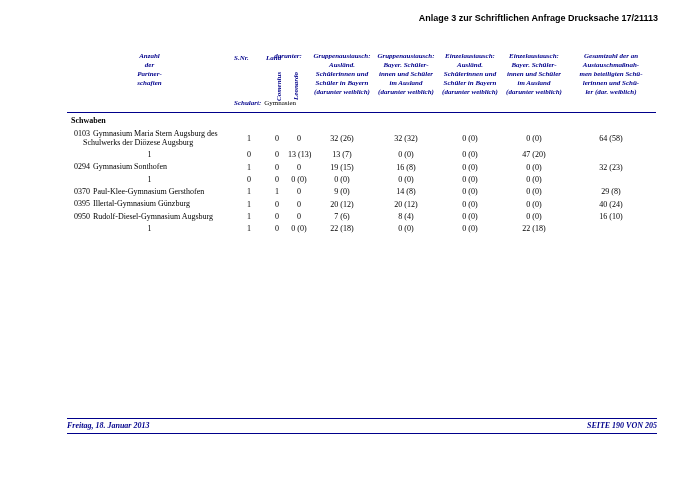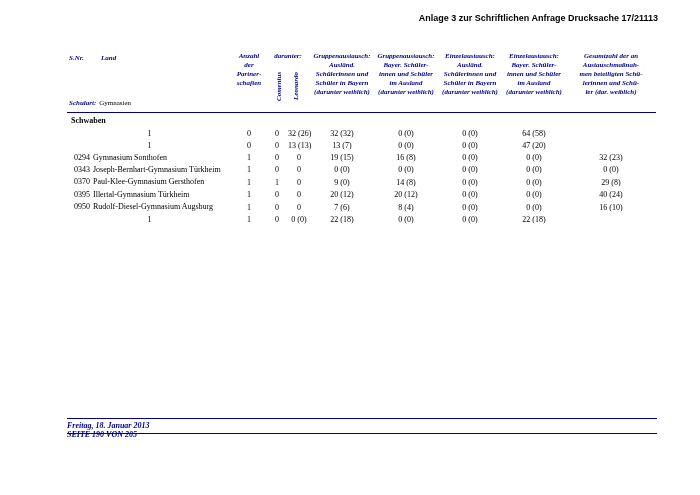--- a/index.html
+++ b/index.html
@@ -46,44 +46,44 @@
   }
   .cell.num { text-align:center; white-space:nowrap; }
   .cell.name { padding-left:16px; text-indent:-9px; line-height:1.18; }
   .code { margin-right:3px; }
   .footer-rule { position:absolute; left:55px; right:55px; border-top:1.2px solid var(--navy); }
   .rule-top { top:418px; }
   .rule-bottom { top:433px; }
   .footer-text {
     position:absolute; left:55px; right:55px; top:421px;
     display:flex; justify-content:space-between;
-    font-size:8px; font-weight:bold; font-style:italic; color:var(--navy);flex-direction:column;
+    font-size:8px; font-weight:bold; font-style:italic; color:var(--navy);
   }
 </style>
 </head>
 <body>
 
 <div class="page">
 
   <div class="header-note">Anlage 3 zur Schriftlichen Anfrage Drucksache 17/21113</div>
 
   <div class="table-wrap">
 
     <div class="thead">
+      <div class="hcell">Anzahl
+der
+Partner-
+schaften</div>
       <div class="hcell land-cell">
         <span class="snr">S.Nr.</span>
         <span class="land">Land</span>
         <span class="schulart">
           <span>Schulart:</span><span class="schulart-value">Gymnasien</span>
         </span>
       </div>
-      <div class="hcell">Anzahl
-der
-Partner-
-schaften</div>
       <div class="hcell darunter">
         <span>darunter:</span>
         <span class="vwrap">
           <span class="vlabel">Comenius</span>
           <span class="vlabel">Leonardo</span>
         </span>
       </div>
       <div class="hcell">Gruppenaustausch:
 Ausländ.
 Schülerinnen und
@@ -108,20 +108,23 @@
 Austauschmaßnah-
 men beteiligten Schü-
 lerinnen und Schü-
 ler (dar. weiblich)</div>
     </div>
 
     <div class="section">Schwaben</div>
 
     <div>
     <div class="row">
+      <div class="cell name">
+        <span class="code">0103</span><span>Gymnasium Maria Stern Augsburg des Schulwerks der Diözese Augsburg</span>
+      </div>
       <div class="cell num">1</div>
       <div class="cell num">0</div>
       <div class="cell num">0</div>
       <div class="cell num">32 (26)</div>
       <div class="cell num">32 (32)</div>
       <div class="cell num">0 (0)</div>
       <div class="cell num">0 (0)</div>
       <div class="cell num">64 (58)</div>
     </div>
 
@@ -144,23 +147,20 @@
       <div class="cell num">0</div>
       <div class="cell num">0</div>
       <div class="cell num">19 (15)</div>
       <div class="cell num">16 (8)</div>
       <div class="cell num">0 (0)</div>
       <div class="cell num">0 (0)</div>
       <div class="cell num">32 (23)</div>
     </div>
 
     <div class="row">
-      <div class="cell name">
-        <span class="code">0343</span><span>Joseph-Bernhart-Gymnasium Türkheim</span>
-      </div>
       <div class="cell num">1</div>
       <div class="cell num">0</div>
       <div class="cell num">0</div>
       <div class="cell num">0 (0)</div>
       <div class="cell num">0 (0)</div>
       <div class="cell num">0 (0)</div>
       <div class="cell num">0 (0)</div>
       <div class="cell num">0 (0)</div>
     </div>
 
@@ -173,21 +173,21 @@
       <div class="cell num">0</div>
       <div class="cell num">9 (0)</div>
       <div class="cell num">14 (8)</div>
       <div class="cell num">0 (0)</div>
       <div class="cell num">0 (0)</div>
       <div class="cell num">29 (8)</div>
     </div>
 
     <div class="row">
       <div class="cell name">
-        <span class="code">0395</span><span>Illertal-Gymnasium Türkheim</span>
+        <span class="code">0395</span><span>Illertal-Gymnasium Günzburg</span>
       </div>
       <div class="cell num">1</div>
       <div class="cell num">0</div>
       <div class="cell num">0</div>
       <div class="cell num">20 (12)</div>
       <div class="cell num">20 (12)</div>
       <div class="cell num">0 (0)</div>
       <div class="cell num">0 (0)</div>
       <div class="cell num">40 (24)</div>
     </div>

